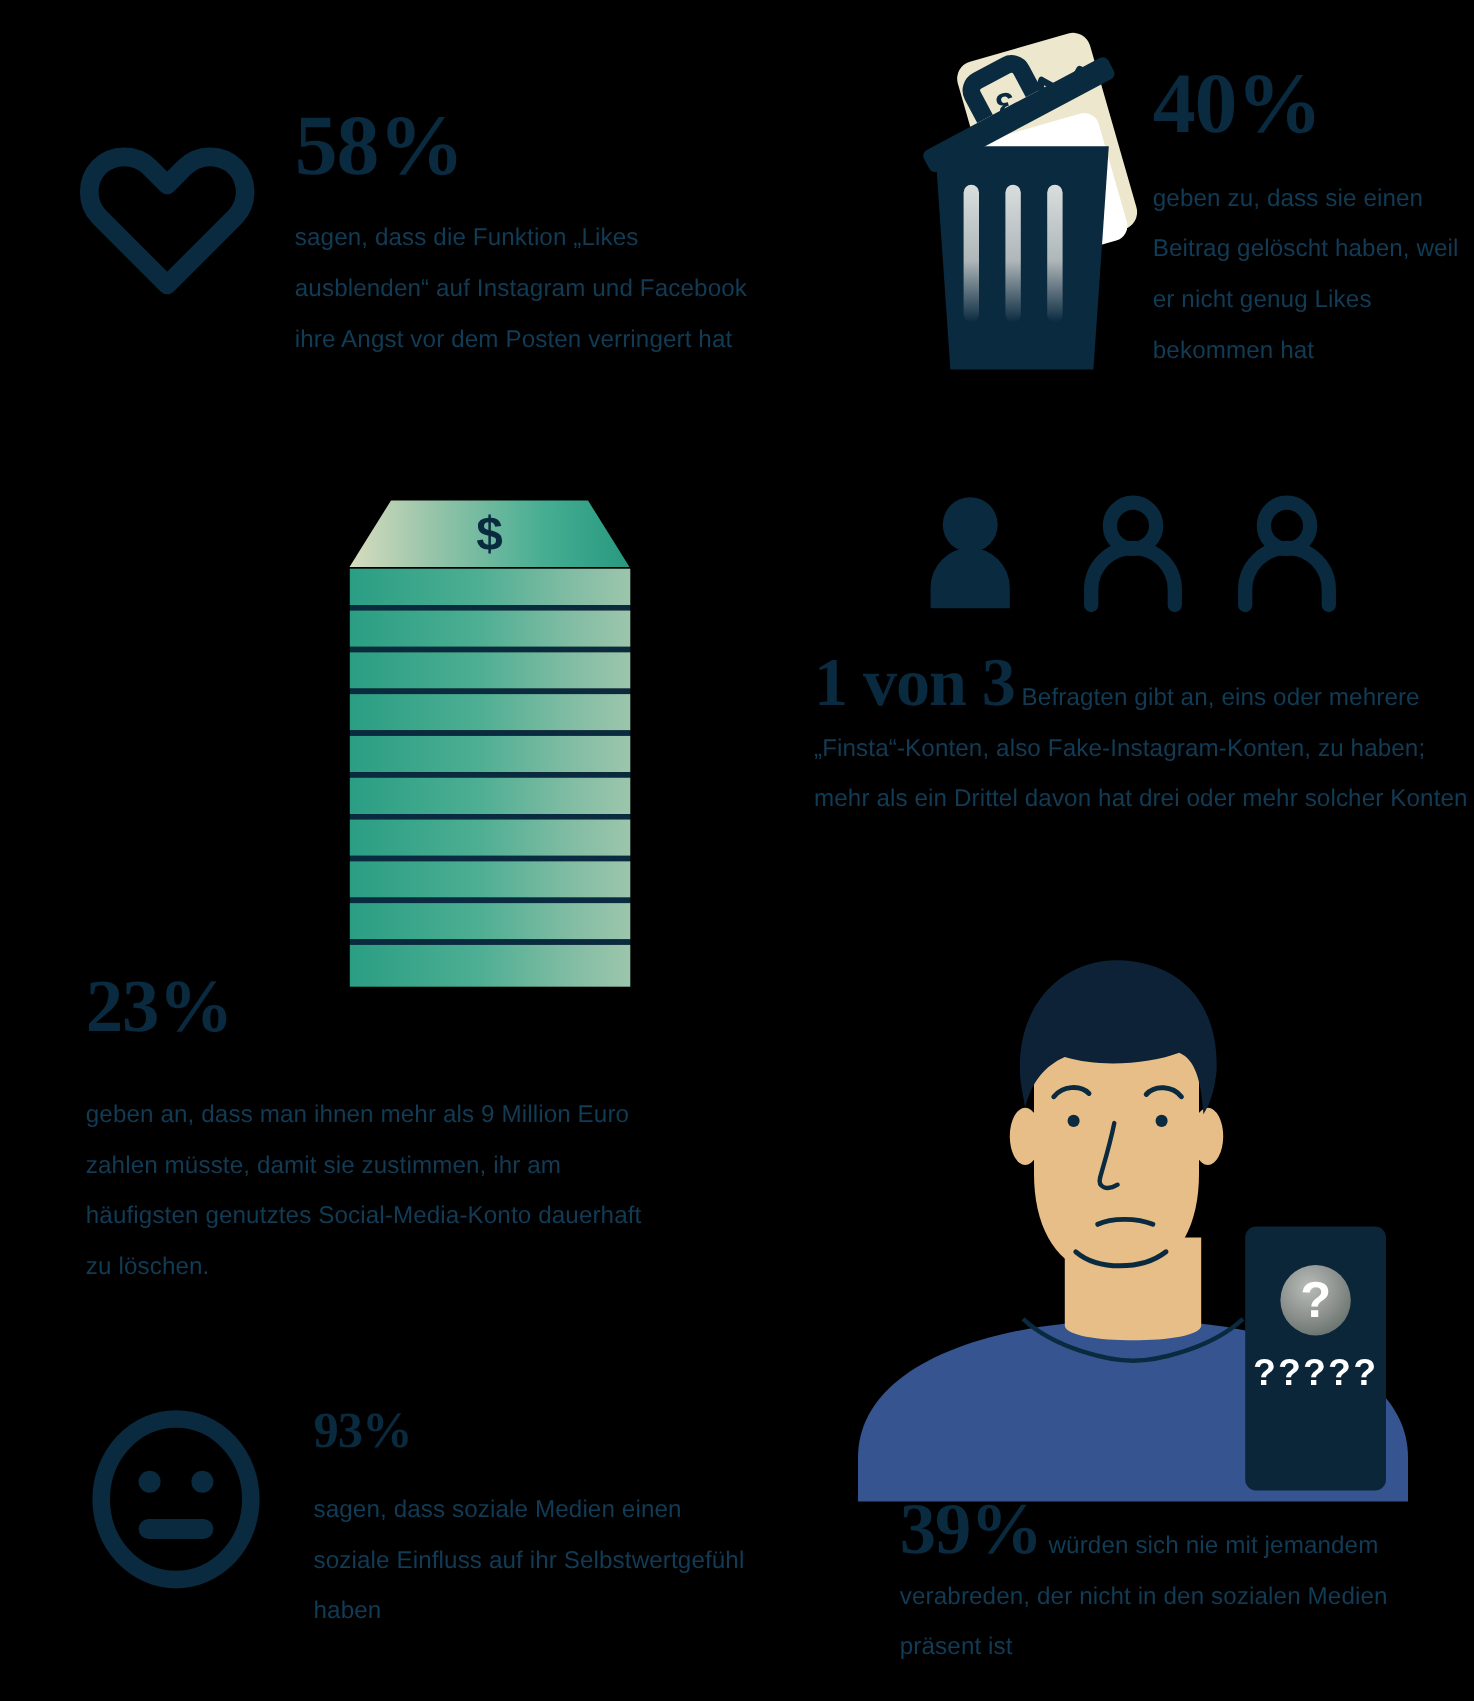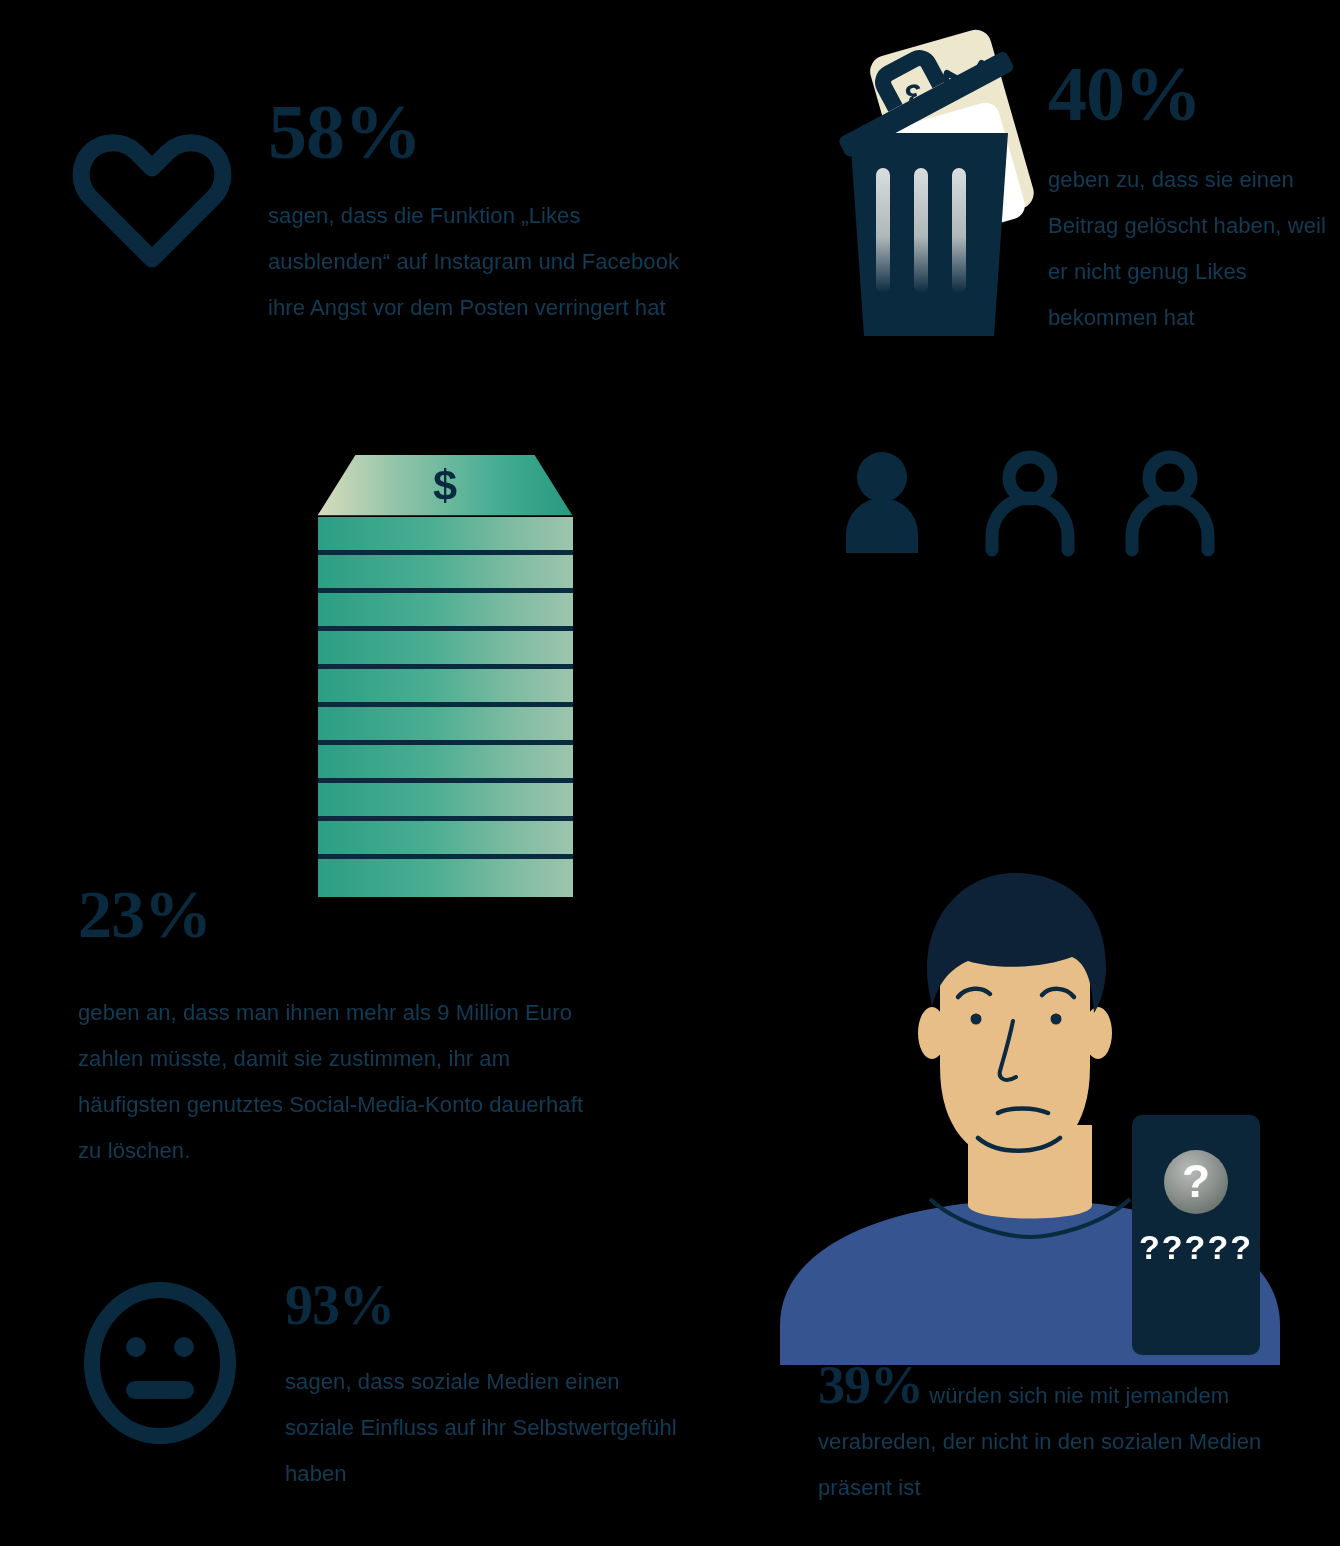--- a/index.html
+++ b/index.html
@@ -65,26 +65,26 @@
   #txt-1von3        { left: 740px; top: 590px; width: 600px; }
   #txt-1von3 .bignum{ font-size: 62px; display: inline; vertical-align: baseline; }
   #txt-1von3 .body-text { display: inline; }
 
   
   #blk-person       { left: 760px; top: 855px; width: 540px; height: 510px; }
 
   
   #blk-face         { left: 80px;  top: 1283px; width: 160px; height: 160px; }
   #txt-93           { left: 285px; top: 1277px; width: 400px; }
-  #txt-93 .bignum   { font-size: 56px; }
+  #txt-93 .bignum   { font-size: 46px; }
   #txt-93 .body-text{ margin-top: 26px; width: 400px; }
 
   
   #txt-39           { left: 818px; top: 1358px; width: 500px; }
-  #txt-39 .bignum   { font-size: 54px; display: inline; vertical-align: baseline; }
+  #txt-39 .bignum   { font-size: 66px; display: inline; vertical-align: baseline; }
   #txt-39 .body-text{ display: inline; }
 
   
   .money-top-face { position: absolute; left: 0; top: 0; width: 270px; height: 66px; }
   .money-bands { position: absolute; left: 8px; top: 62px; width: 255px; }
   .money-band {
     height: 38px;
     border-bottom: 5px solid #0A2A40;
     background: linear-gradient(90deg, #2A9E83 0%, #4CAE92 45%, #83BDA4 80%, #9CC6AC 100%);
   }
@@ -193,20 +193,23 @@
         <path d="M152 100 L152 86 A32 32 0 0 1 228 86 L228 100" stroke-linecap="round"></path>
       </g>
 
       <g fill="none" stroke="#0A2A40" stroke-width="13">
         <circle cx="330" cy="28" r="21"></circle>
         <path d="M292 100 L292 86 A32 32 0 0 1 368 86 L368 100" stroke-linecap="round"></path>
       </g>
     </svg>
   </div>
 
+  <div class="block" id="txt-1von3">
+    <span class="bignum">1 von 3</span><span class="body-text"> Befragten gibt an, eins oder mehrere „Finsta“-Konten, also Fake-Instagram-Konten, zu haben; mehr als ein Drittel davon hat drei oder mehr solcher Konten</span>
+  </div>
 
   <div class="block" id="blk-person">
     <svg width="540" height="510" viewBox="0 0 540 510">
 
       <path d="M20 510 L20 470 C20 398 110 348 270 344 C430 348 520 398 520 470 L520 510 Z" fill="#36548F"></path>
 
       <path d="M208 270 L208 350 C208 368 332 368 332 350 L332 270 Z" fill="#E8BE88"></path>
       <path d="M170 344 C200 372 250 382 270 382 C290 382 340 372 370 344" fill="none" stroke="#0A2A40" stroke-width="4"></path>
 
       <ellipse cx="172" cy="178" rx="14" ry="26" fill="#E8BE88"></ellipse>

